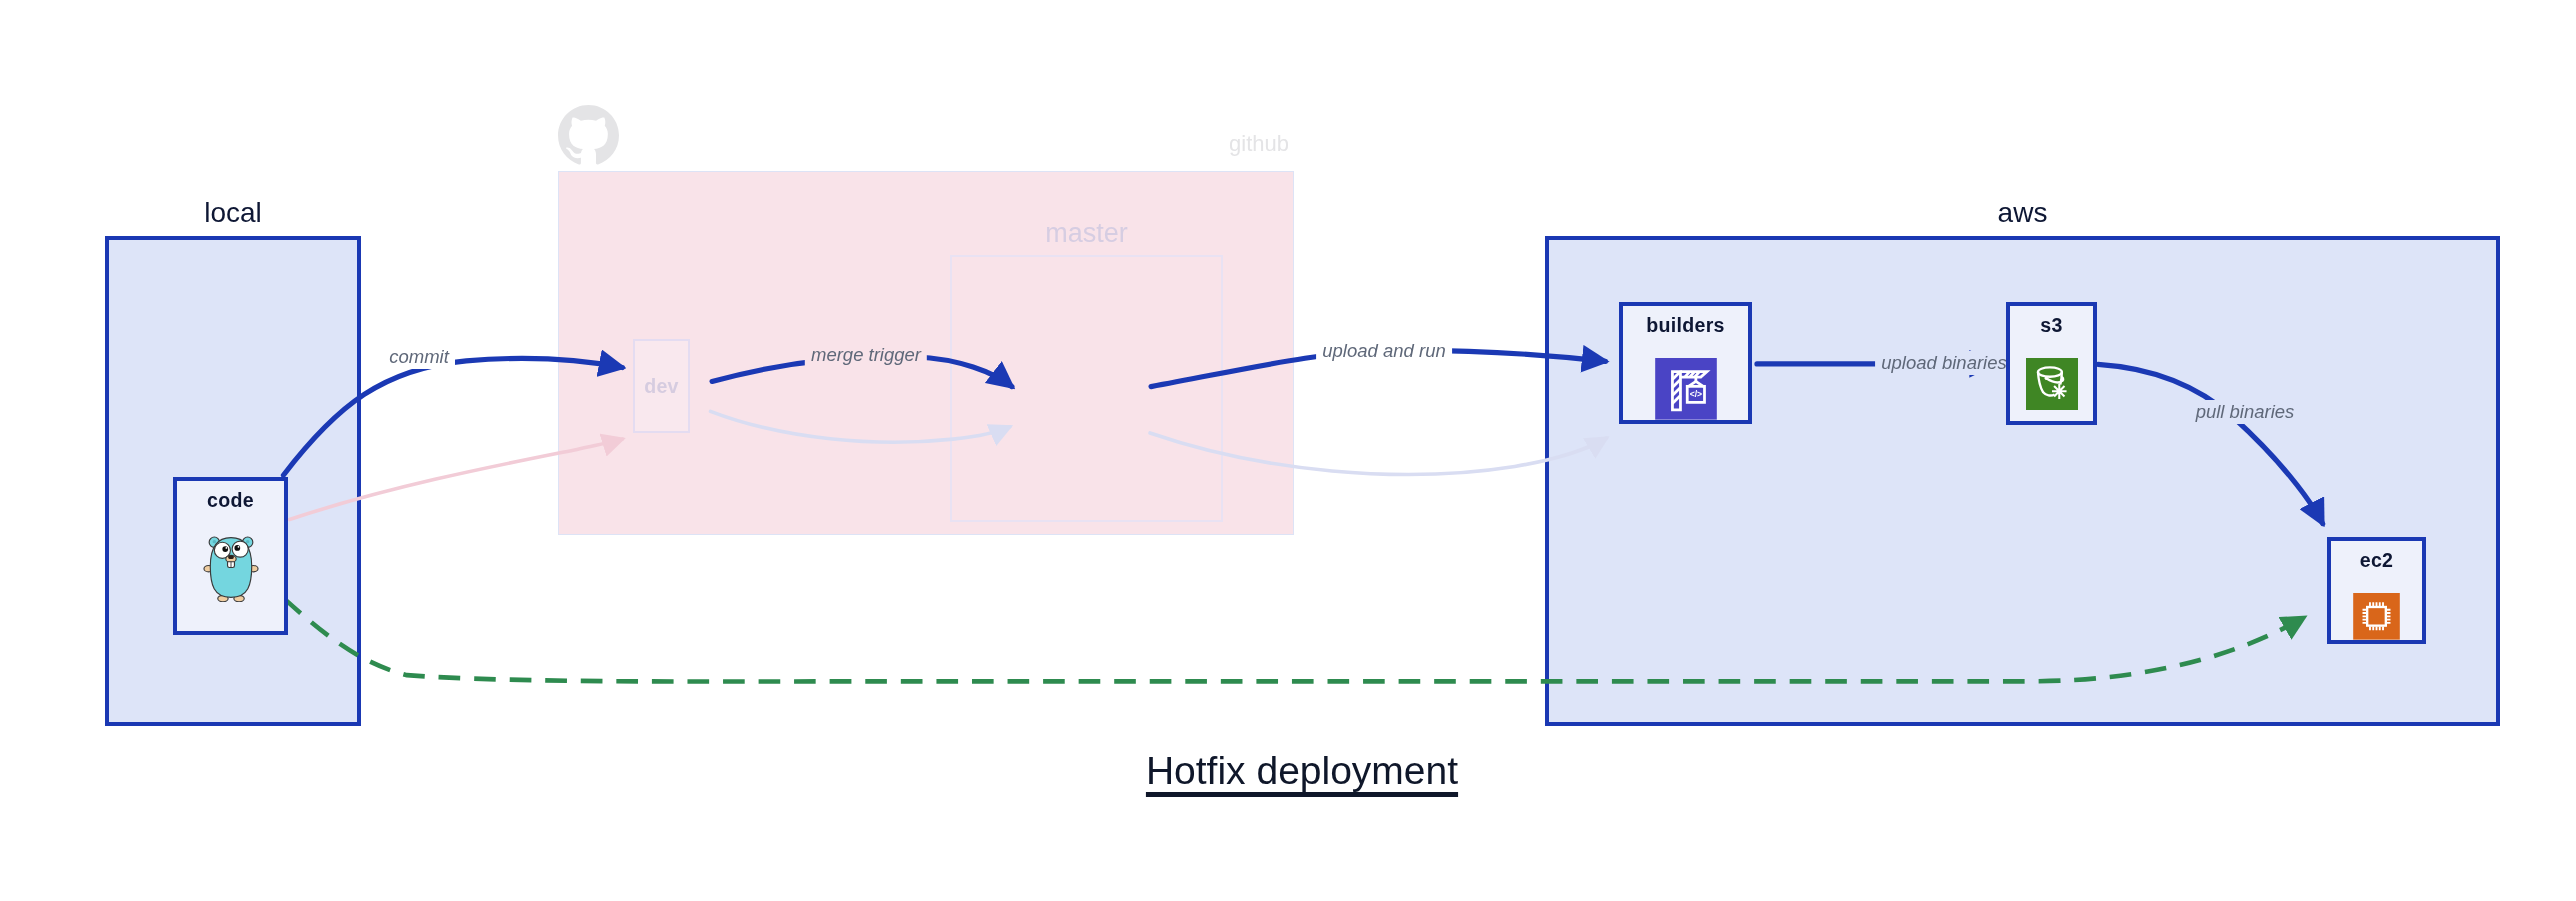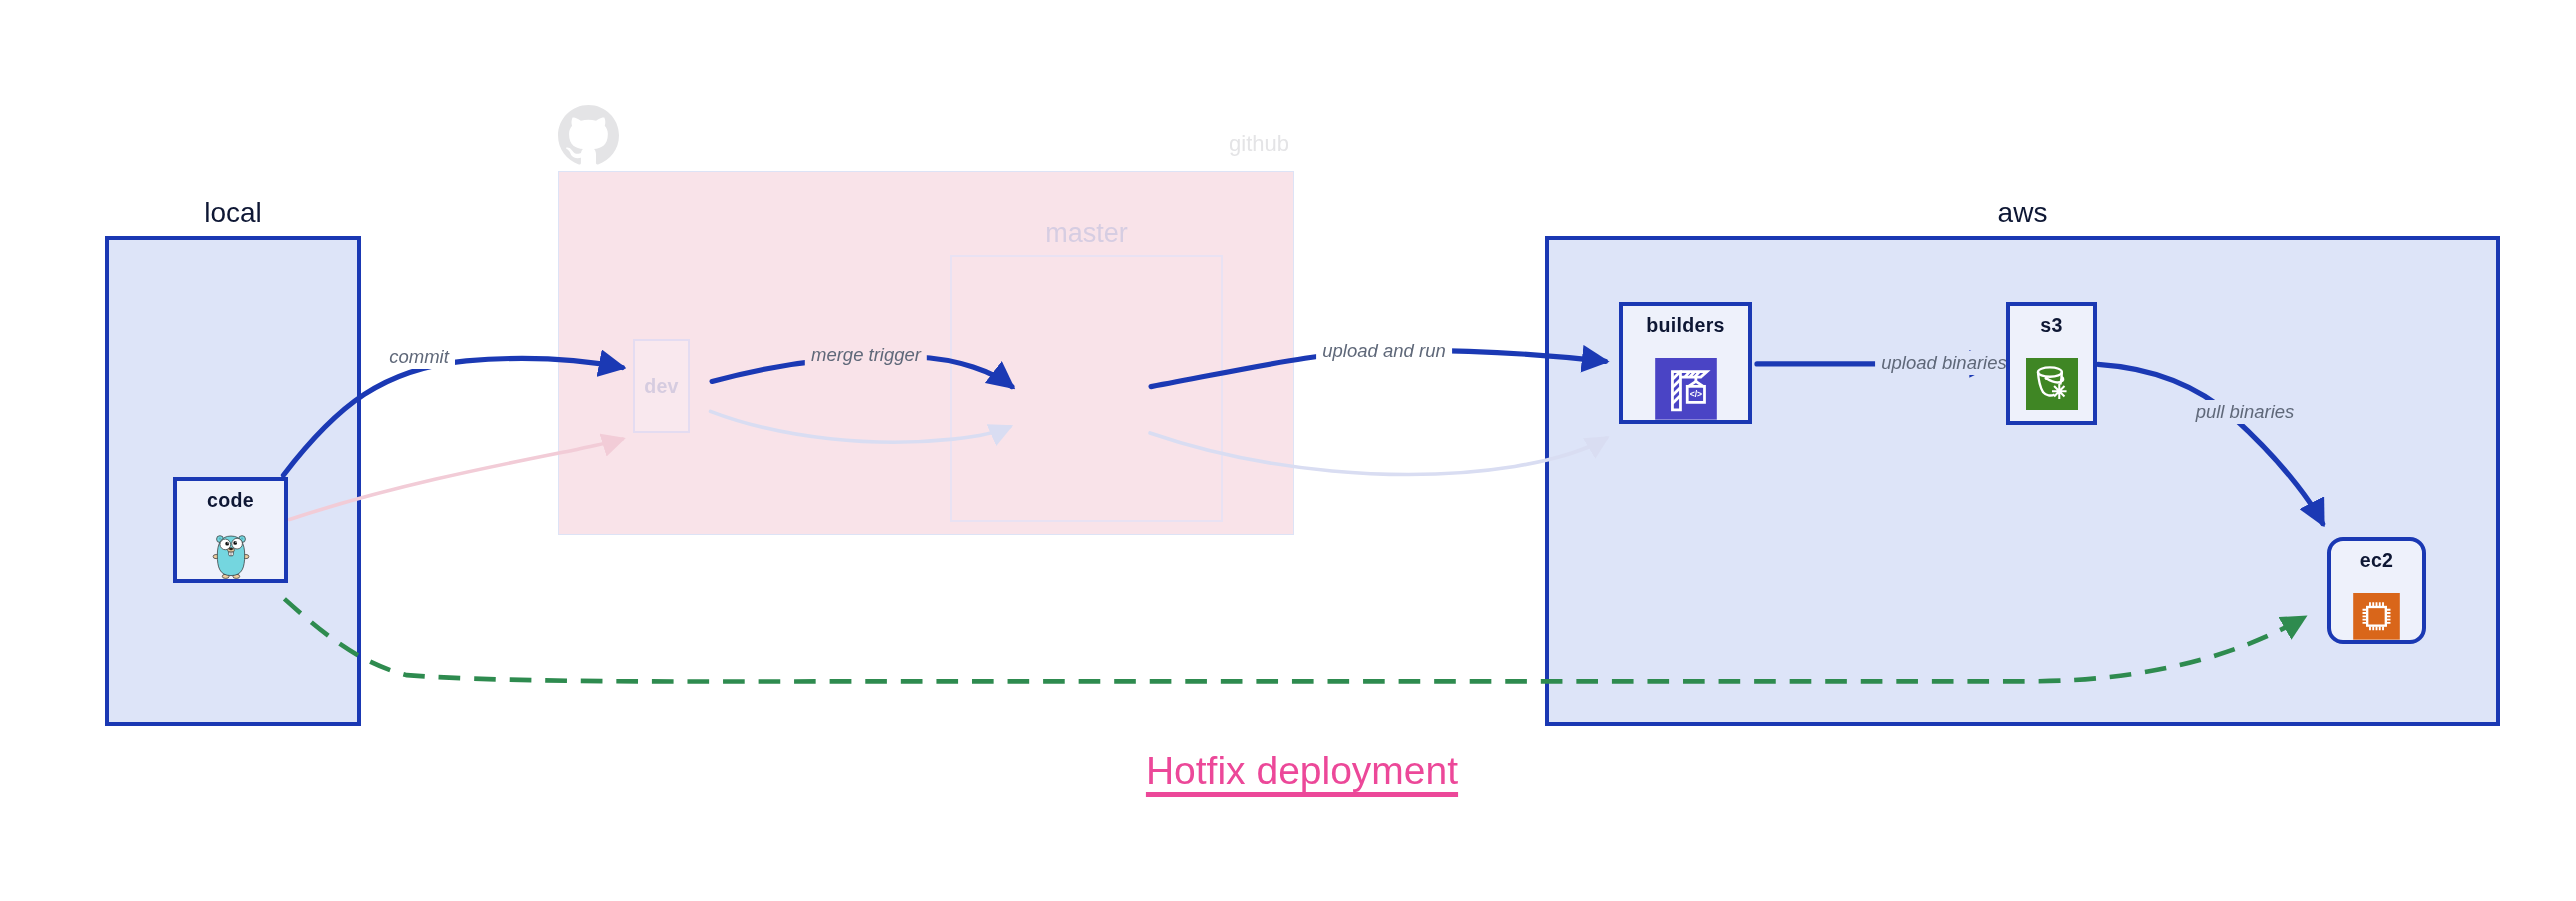--- a/index.html
+++ b/index.html
@@ -27,21 +27,21 @@
 
   
   .edge-label{position:absolute;transform:translate(-50%,-50%);font-style:italic;font-size:18.5px;
               color:#5f6879;padding:1px 6.2px;white-space:nowrap;z-index:7;}
   .bg-white{background:#ffffff;}
   .bg-pink{background:#f9e3e9;}
   .bg-lav{background:#dde4f8;}
 
   
   #title{position:absolute;left:1302px;top:771px;transform:translate(-50%,-50%);
-         font-size:39px;color:#ec4899;text-decoration:underline;
+         font-size:39px;color:#0f172a;text-decoration:underline;
          text-decoration-thickness:4.6px;text-underline-offset:8.2px;z-index:4;white-space:nowrap;}
 
   
   #edges{position:absolute;left:0;top:0;z-index:6;pointer-events:none;}
   #octocat{position:absolute;left:558px;top:105px;z-index:4;}
 
   .edge-blue{stroke:#1b39b4;stroke-width:10;fill:none;stroke-linecap:round;}
   .edge-green{stroke:#2e8b4f;stroke-width:9;fill:none;stroke-dasharray:42 27;stroke-linecap:butt;}
   .edge-pink{stroke:#f2ccd7;stroke-width:7;fill:none;stroke-linecap:round;}
   .edge-lav{stroke:#d9ddf2;stroke-width:7;fill:none;stroke-linecap:round;}
@@ -99,21 +99,21 @@
 
     <path class="edge-green" d="M 552 1162 C 630 1232, 700 1288, 790 1310 C 1000 1326, 1400 1322, 1800 1322 L 3950 1322 C 4180 1320, 4350 1268, 4472 1198" marker-end="url(#ag)"></path>
   </svg>
 
   <div class="edge-label bg-white" style="left:419px;top:357px;">commit</div>
   <div class="edge-label bg-pink" style="left:866px;top:355px;">merge trigger</div>
   <div class="edge-label bg-white" style="left:1384px;top:351px;">upload and run</div>
   <div class="edge-label bg-lav" style="left:1944px;top:363px;">upload binaries</div>
   <div class="edge-label bg-lav" style="left:2245px;top:412px;">pull binaries</div>
 
-  <div class="node" style="left:173px;top:477px;width:115px;height:106px;">
+  <div class="node" style="left:173px;top:477px;width:115px;height:158px;">
     <div class="nlabel">code</div>
     <svg class="icon" width="58" height="69" viewBox="0 0 100 120">
       <circle cx="21" cy="16" r="9" fill="#74d6df" stroke="#3a3a3a" stroke-width="2"></circle>
       <circle cx="79" cy="16" r="9" fill="#74d6df" stroke="#3a3a3a" stroke-width="2"></circle>
       <circle cx="21" cy="15" r="3" fill="#57b9c4"></circle>
       <circle cx="79" cy="15" r="3" fill="#57b9c4"></circle>
       <ellipse cx="11" cy="62" rx="8" ry="5.5" fill="#efcda0" stroke="#3a3a3a" stroke-width="2"></ellipse>
       <ellipse cx="89" cy="62" rx="8" ry="5.5" fill="#efcda0" stroke="#3a3a3a" stroke-width="2"></ellipse>
       <ellipse cx="36" cy="114" rx="9" ry="5.5" fill="#efcda0" stroke="#3a3a3a" stroke-width="2"></ellipse>
       <ellipse cx="64" cy="114" rx="9" ry="5.5" fill="#efcda0" stroke="#3a3a3a" stroke-width="2"></ellipse>
@@ -163,21 +163,21 @@
         <path d="M69 27 C69 36, 68 44, 66 51"></path>
         <path d="M39 39 C50 46, 62 50, 70 44 C73 41, 71 36, 67 37"></path>
         <circle cx="39" cy="39" r="3.2" fill="#ffffff" stroke="none"></circle>
       </g>
       <g stroke="#ffffff" stroke-width="4" fill="none">
         <path d="M64 49 V79 M50 64 H78 M54 54 L74 74 M74 54 L54 74"></path>
       </g>
     </svg>
   </div>
 
-  <div class="node" style="left:2327px;top:537px;width:99px;height:107px;border-radius:16px;">
+  <div class="node" style="left:2327px;top:537px;width:99px;height:107px;">
     <div class="nlabel">ec2</div>
     <svg class="icon" width="49" height="49" viewBox="0 0 100 100">
       <rect x="0" y="0" width="100" height="100" fill="#d9661a"></rect>
       <rect x="30" y="30" width="40" height="40" fill="none" stroke="#ffffff" stroke-width="5"></rect>
       <g stroke="#ffffff" stroke-width="4">
         <path d="M36 20 V28 M43 20 V28 M50 20 V28 M57 20 V28 M64 20 V28"></path>
         <path d="M36 72 V80 M43 72 V80 M50 72 V80 M57 72 V80 M64 72 V80"></path>
         <path d="M20 36 H28 M20 43 H28 M20 50 H28 M20 57 H28 M20 64 H28"></path>
         <path d="M72 36 H80 M72 43 H80 M72 50 H80 M72 57 H80 M72 64 H80"></path>
       </g>

